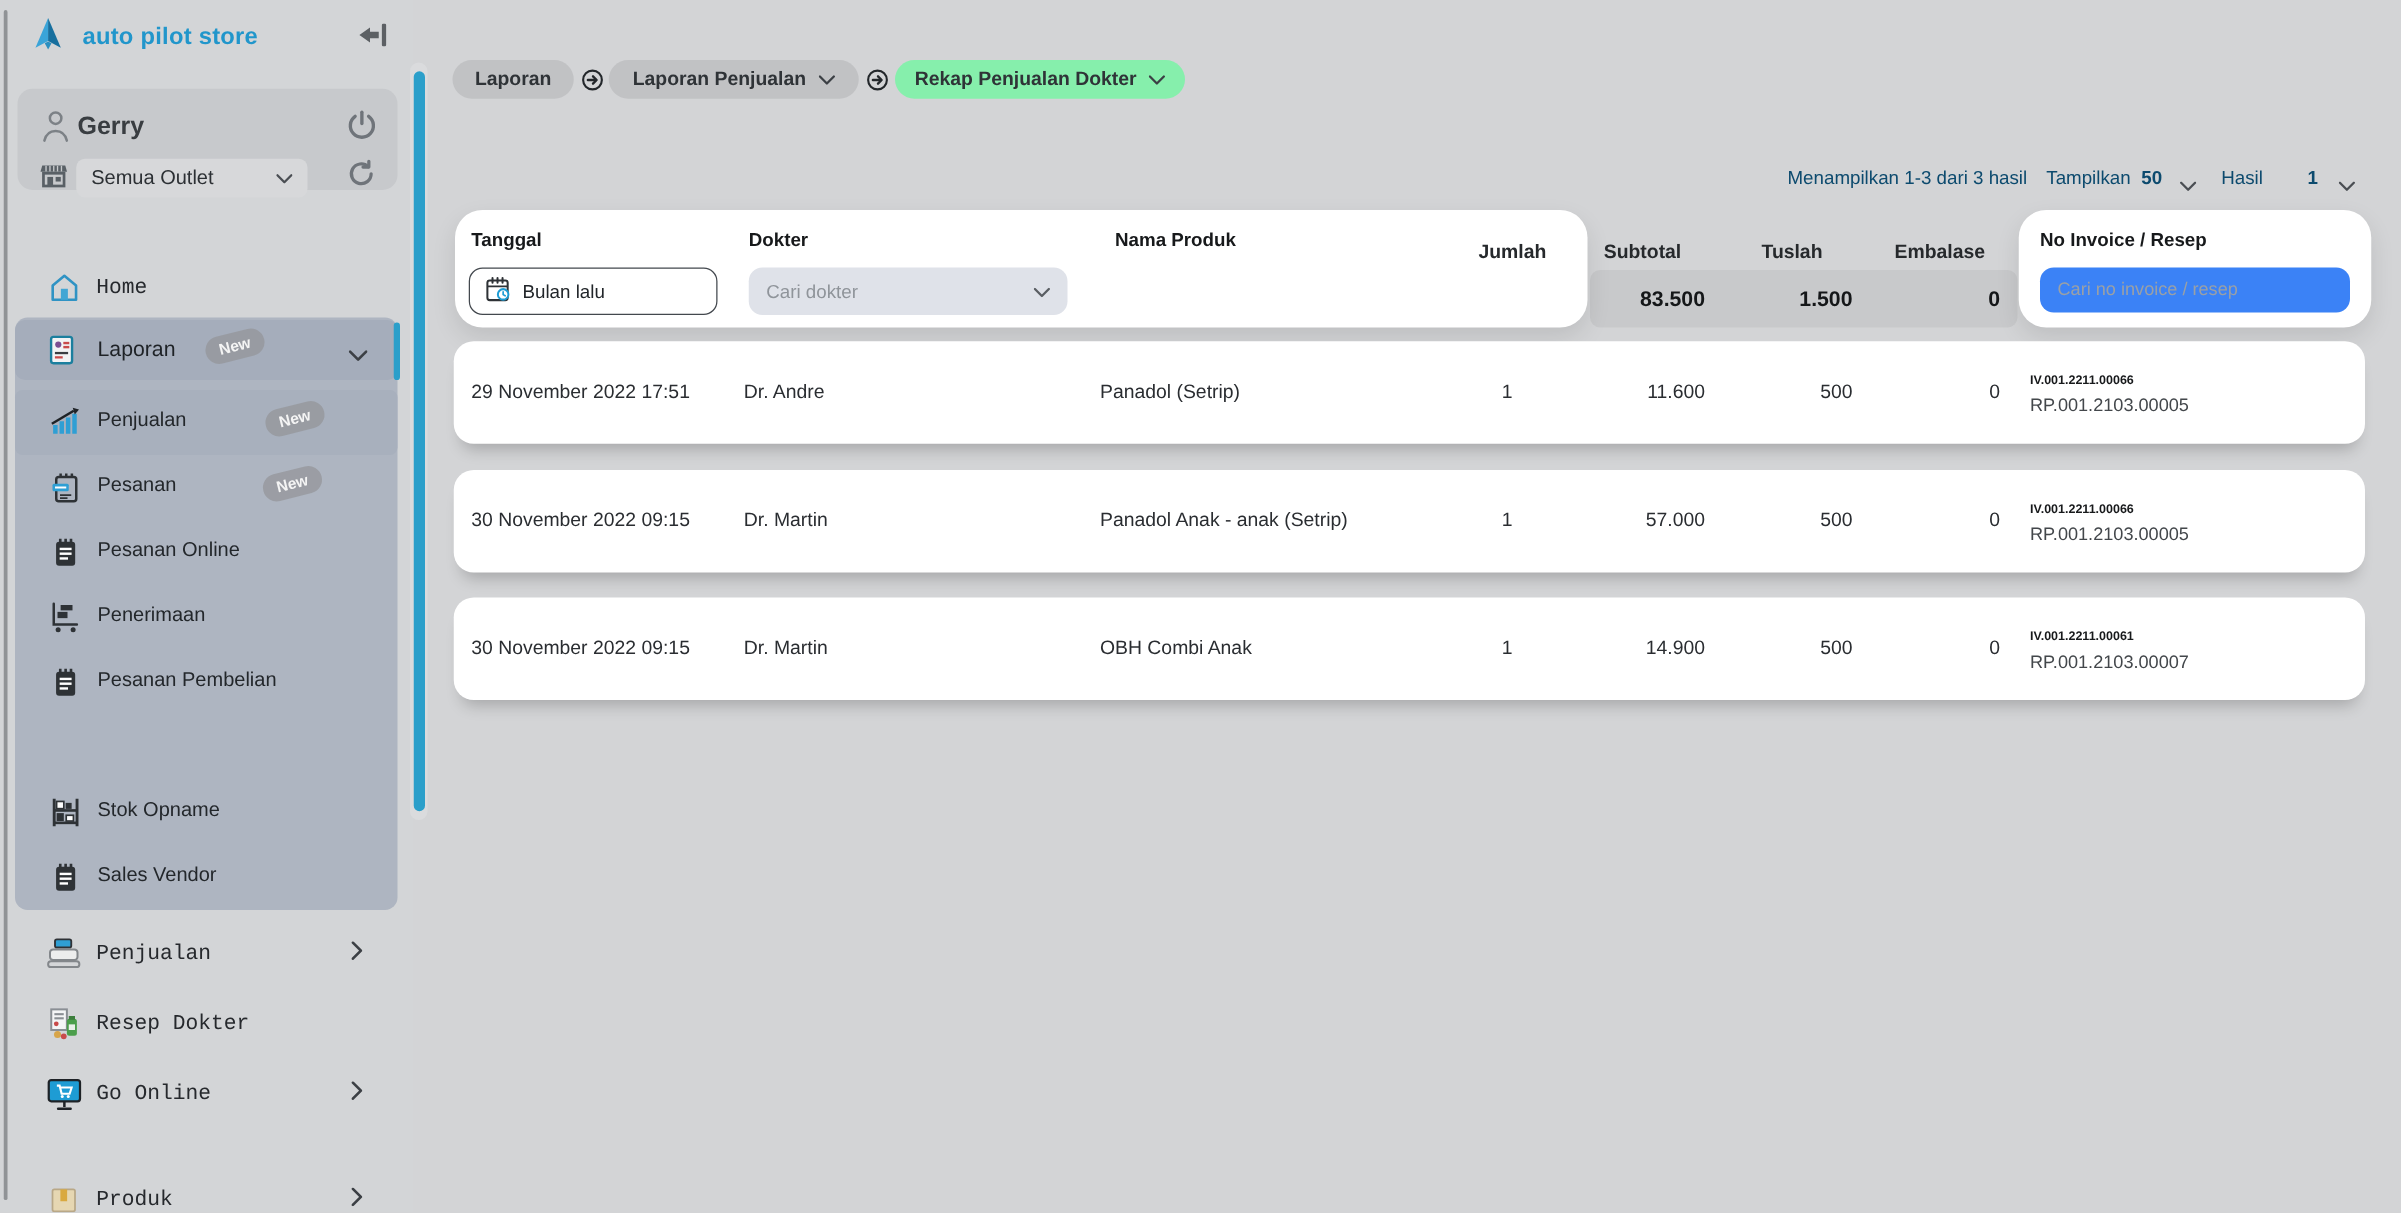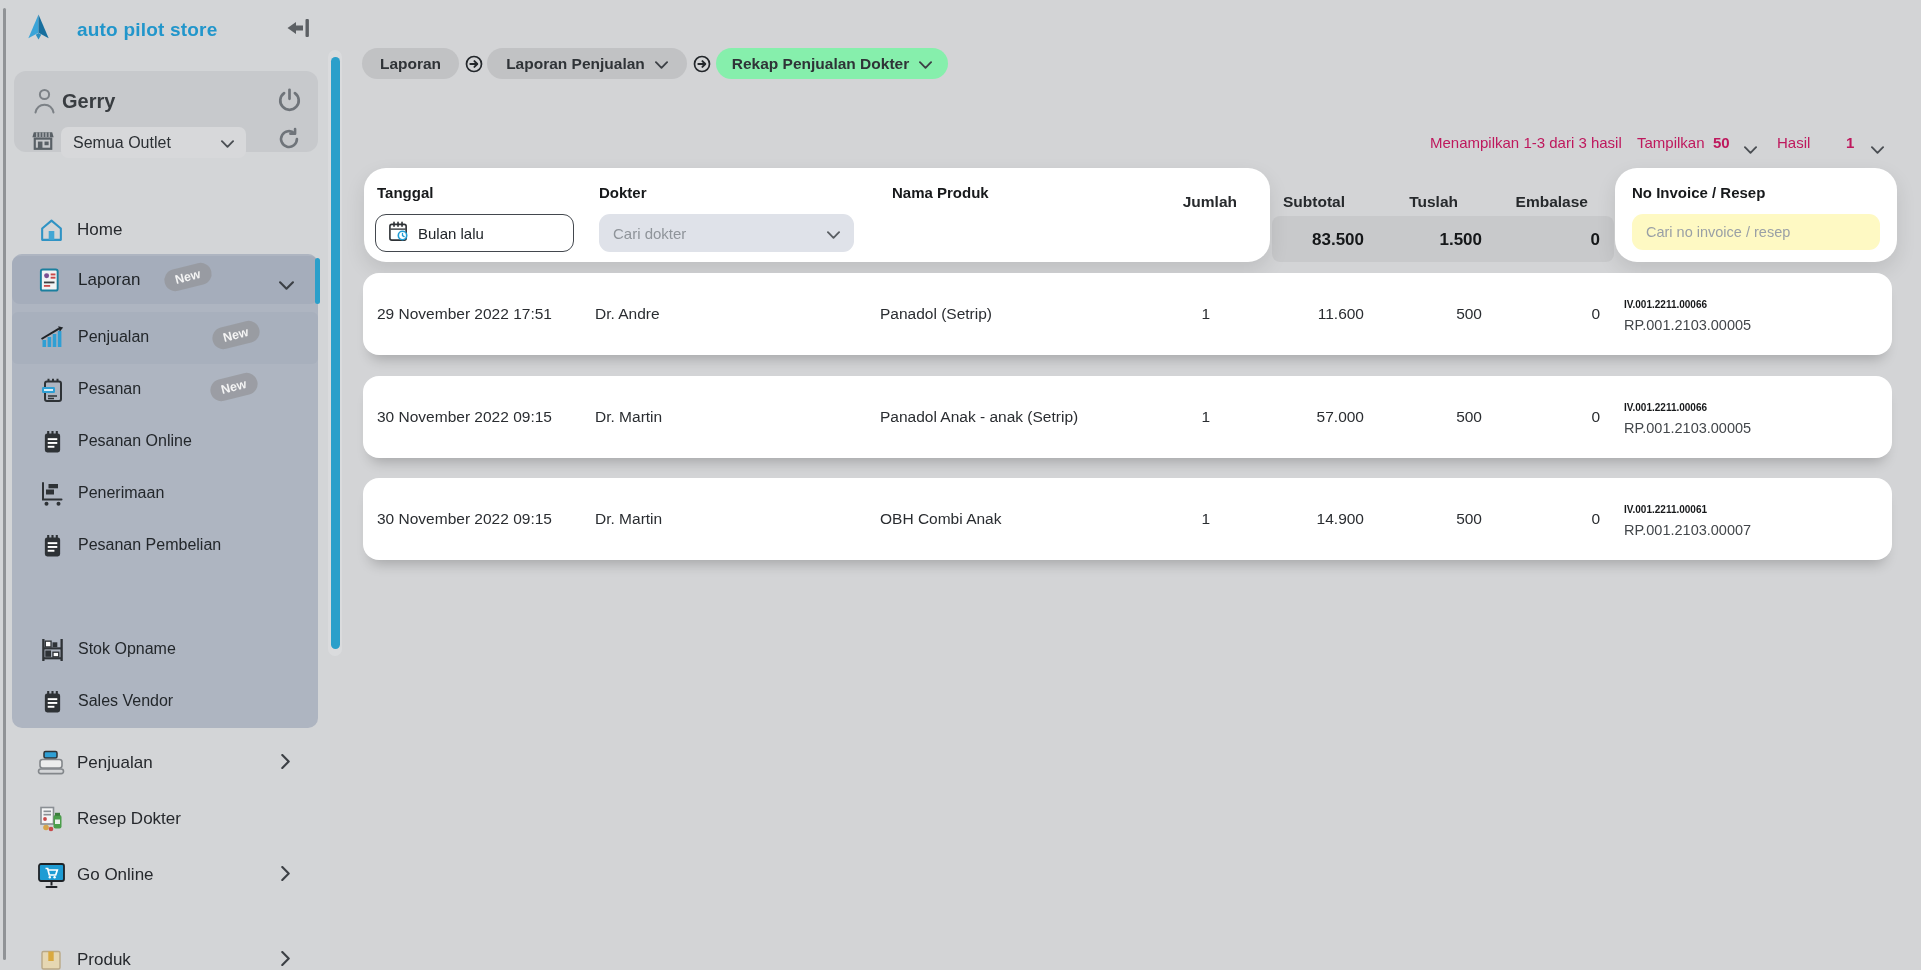--- a/index.html
+++ b/index.html
@@ -3,35 +3,35 @@
 <meta charset="utf-8">
 <style>
   html,body{margin:0;padding:0;background:#d3d4d6;}
   *{box-sizing:border-box;}
   #app{position:relative;width:1921px;height:970px;overflow:hidden;
        font-family:"Liberation Sans",sans-serif;color:#26292d;background:#d3d4d6;}
 
   
   .sidebar{position:absolute;left:0;top:0;width:330px;height:970px;background:#d3d5d7;}
   .side-scroll{position:absolute;left:3px;top:8px;width:3px;height:952px;background:#595d61;opacity:.55;border-radius:2px;}
-  .logo-row{position:absolute;left:24px;top:13px;display:flex;align-items:center;gap:24px;}
+  .logo-row{position:absolute;left:24px;top:13px;display:flex;align-items:center;gap:13px;}
   .logo-text{font-size:19px;font-weight:bold;color:#2196cb;letter-spacing:.2px;}
   .collapse-btn{position:absolute;left:284px;top:15px;width:30px;height:28px;cursor:pointer;}
 
   .user-card{position:absolute;left:14px;top:71px;width:304px;height:81px;background:#c7c9cc;border-radius:12px;}
   .user-name{position:absolute;left:48px;top:19px;font-size:20px;font-weight:bold;color:#393d41;}
   .person-ic{position:absolute;left:18px;top:16px;}
   .power-ic{position:absolute;left:262px;top:16px;cursor:pointer;}
   .store-ic{position:absolute;left:16px;top:57px;}
   .outlet-select{position:absolute;left:47px;top:56px;width:185px;height:31px;background:#d7d8da;border-radius:7px;
                  display:flex;align-items:center;padding:0 12px;font-size:16px;color:#2c3034;cursor:pointer;}
   .outlet-select .chev{margin-left:auto;}
   .refresh-ic{position:absolute;left:262px;top:55px;cursor:pointer;}
 
-  .mitem{position:absolute;left:0;width:318px;height:46px;display:flex;align-items:center;cursor:pointer;}
+  .mitem{position:absolute;left:0;width:318px;height:46px;display:flex;align-items:center;cursor:pointer;font-family:Liberation Mono, monospace;}
   .mitem .ic{position:absolute;left:36px;width:30px;display:flex;justify-content:center;}
   .mitem .lbl{position:absolute;left:77px;font-size:17px;color:#26292d;}
   .mitem .chev-r{position:absolute;left:281px;}
 
   .group{position:absolute;left:12px;top:254px;width:306px;height:474px;background:#aeb5c1;border-radius:10px;}
   .gparent{position:absolute;left:0;top:2px;width:306px;height:48px;background:#a5adbb;border-radius:8px;cursor:pointer;}
   .gparent .ic{position:absolute;left:26px;top:11px;}
   .gparent .lbl{position:absolute;left:66px;top:14px;font-size:17px;color:#1e2226;}
   .gparent .chev-d{position:absolute;left:267px;top:20px;}
   .sitem{position:absolute;left:0;width:306px;height:52px;cursor:pointer;border-radius:6px;}
@@ -44,32 +44,32 @@
 
   
   .blue-track{position:absolute;left:328px;top:50px;width:14px;height:606px;background:#dadbdd;border-radius:8px;}
   .blue-bar{position:absolute;left:331px;top:57px;width:9px;height:592px;background:#2b9fca;border-radius:5px;}
 
   .crumb{position:absolute;top:48px;height:31px;background:#c1c2c4;border-radius:16px;display:flex;align-items:center;
          justify-content:center;font-size:15.5px;font-weight:bold;color:#2f3337;cursor:pointer;gap:10px;}
   .crumb.active{background:#86efac;text-align:right;}
   .crumb-arrow{position:absolute;top:55px;}
 
-  .pag{position:absolute;top:134px;font-size:15px;color:#be185d;white-space:nowrap;}
+  .pag{position:absolute;top:134px;font-size:15px;color:#0c4a6e;white-space:nowrap;}
   .pag.b{font-weight:bold;}
   .pag-chev{position:absolute;top:140px;cursor:pointer;}
 
   .card{position:absolute;top:168px;height:94px;background:#ffffff;border-radius:22px;box-shadow:0 8px 20px rgba(0,0,0,.10);}
   .flabel{position:absolute;top:16px;font-size:15px;font-weight:bold;color:#17191b;}
   .date-input{position:absolute;top:46px;height:38px;border:1.6px solid #43484e;border-radius:11px;background:#fff;
               display:flex;align-items:center;gap:9px;padding:0 12px;font-size:15px;color:#212529;cursor:pointer;}
   .fselect{position:absolute;top:46px;height:38px;background:#dfe2e9;border-radius:11px;display:flex;align-items:center;
            padding:0 14px;font-size:15px;color:#8f949a;cursor:pointer;}
   .fselect .chev{margin-left:auto;}
-  .finput{position:absolute;top:46px;height:36px;background:#fef9c3;border:none;border-radius:11px;
+  .finput{position:absolute;top:46px;height:36px;background:#3b82f6;border:none;border-radius:11px;
           padding:0 14px;font-size:14.5px;color:#33373b;font-family:"Liberation Sans",sans-serif;outline:none;}
   .finput::placeholder{color:#9aa0a6;}
 
   .thead{position:absolute;top:193px;font-size:15.5px;font-weight:bold;color:#26292c;}
   .tot-band{position:absolute;left:1272px;top:216px;width:342px;height:46px;background:rgba(0,0,0,.05);border-radius:8px;}
   .total{position:absolute;top:230px;font-size:17px;font-weight:bold;color:#151719;}
 
   .rowcard{position:absolute;left:363px;width:1529px;height:82px;background:#ffffff;border-radius:16px;
            box-shadow:0 11px 13px -7px rgba(0,0,0,.22);display:grid;
            grid-template-columns:232px 285px 220px 112px 154px 118px 116px 1fr;align-items:center;cursor:pointer;}

